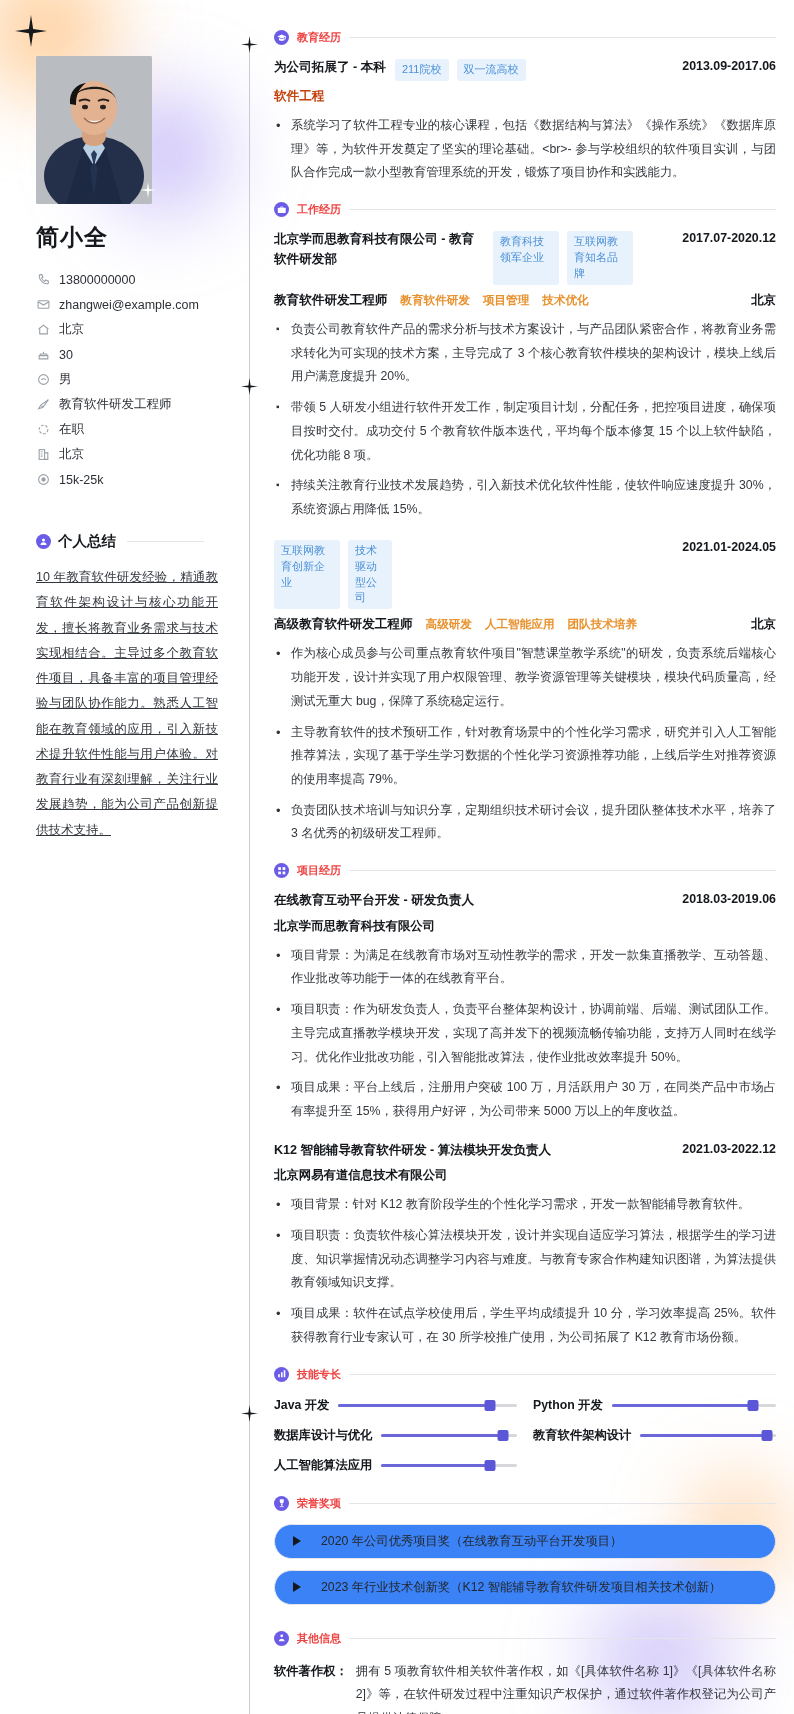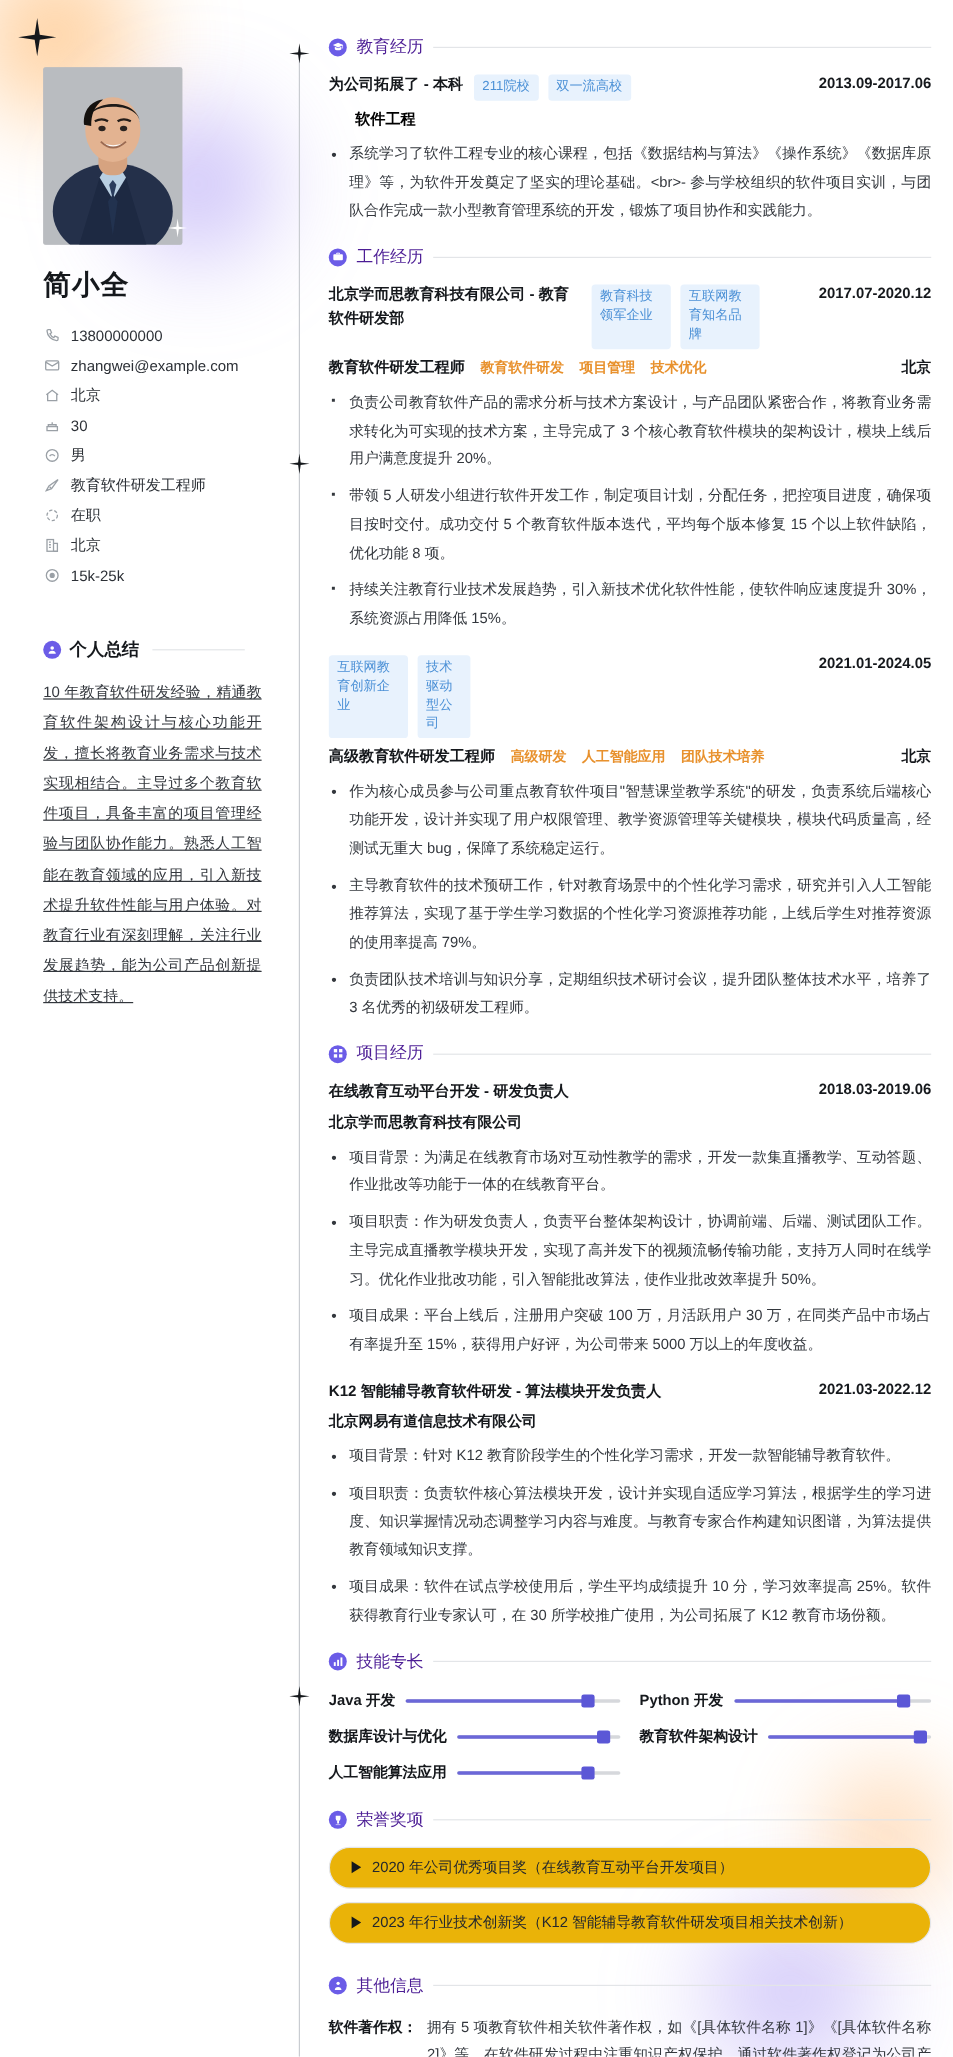--- a/index.html
+++ b/index.html
@@ -58,60 +58,60 @@
   .tl-mark { position:absolute; left:15px; width:17px; height:17px; }
 
   
   .main { flex:1 1 auto; position:relative; z-index:2; padding:30px 18px 0 0; }
 
   .msec { margin-bottom:4px; }
   .msec-head { display:flex; align-items:center; gap:8px; margin:0 0 13px 0; }
   .msec-head .dot { width:15px; height:15px; border-radius:50%; background:#6b5ce7;
       display:flex; align-items:center; justify-content:center; flex:0 0 15px; }
   .msec-head .dot svg { width:9.5px; height:9.5px; fill:#fff; }
-  .msec-head .t { font-size:14px; font-weight:400; color:#4c1d95; white-space:nowrap; }
+  .msec-head .t { font-size:11px; font-weight:700; color:#ef4444; white-space:nowrap; }
   .msec-head .rule { flex:1 1 auto; height:1px; background:#e3e5e8; }
 
   .entry { margin-bottom:17px; }
   .erow { display:flex; align-items:flex-start; gap:9px; }
   .etitle { font-size:12.6px; font-weight:700; color:#15181c; line-height:1.55; max-width:210px; }
   .etitle.wide { max-width:330px; }
   .etags { display:flex; gap:8px; flex:0 1 auto; padding-top:1px;justify-content:center; }
   .tag-blue {
     background:#e8f2fd; color:#4b90d6; font-size:11px; line-height:1.45;
     padding:3px 7px; border-radius:3px; max-width:66px; font-weight:400;
   }
   .edate { margin-left:auto; font-size:12.4px; font-weight:700; color:#15181c; white-space:nowrap; padding-top:1px; }
   .eloc { font-size:12.4px; font-weight:700; color:#15181c; white-space:nowrap; margin-left:auto; }
 
   .erow2 { display:flex; align-items:center; gap:13px; margin-top:7px; }
   .erole { font-size:12.6px; font-weight:700; color:#15181c; white-space:nowrap; }
   .tag-orange { color:#e8912d; font-size:11.6px; font-weight:700; white-space:nowrap; }
-  .emajor { font-size:12.6px; font-weight:700; color:#000000; margin-top:7px;margin-left:22px; }
+  .emajor { font-size:12.6px; font-weight:700; color:#c2410c; margin-top:7px; }
   .ecompany { font-size:12.4px; font-weight:700; color:#15181c; margin-top:7px; }
 
   ul.bullets { list-style:none; margin:9px 0 0 0; }
   ul.bullets li { position:relative; padding-left:17px; font-size:12.3px; line-height:1.93;
       color:#33373d; margin-bottom:7px; text-align:justify; }
   ul.bullets li::before { content:"•"; position:absolute; left:2px; top:-1px; color:#33373d; font-size:13px; }
   ul.bullets.sq li::before { content:"▪"; font-size:10px; top:1px; }
 
   
   .skills-grid { display:grid; grid-template-columns:1fr 1fr; gap:13px 16px; margin-top:15px; margin-bottom:6px;}
   .skill { display:flex; align-items:center; gap:9px; }
   .skill .nm { font-size:12.3px; font-weight:700; color:#15181c; white-space:nowrap; }
   .skill .track { position:relative; flex:1 1 auto; height:3px; background:#d6d8dc; border-radius:2px; min-width:60px; }
   .skill .fill { position:absolute; left:0; top:0; height:3px; background:#6b67d8; border-radius:2px; }
   .skill .knob { position:absolute; top:-4px; width:11px; height:11px; background:#5b57d6; border-radius:2px; transform:translateX(-50%); }
 
   
   .award {
-    border:1px solid #e4e6ea; border-radius:999px; background:#eab308;
+    border:1px solid #e4e6ea; border-radius:999px; background:#3b82f6;
     padding:8px 18px; font-size:12.3px; color:#23272d; margin-top:11px;
-    display:flex; align-items:center; gap:9px; white-space:nowrap; overflow:hidden;
+    display:flex; align-items:center; gap:20px; white-space:nowrap; overflow:hidden;
   }
   .award .tri { width:0;height:0;border-left:8px solid #15181c;border-top:5px solid transparent;border-bottom:5px solid transparent;flex:0 0 8px;}
 
   
   .otherinfo { display:flex; gap:8px; margin-top:14px; }
   .otherinfo .k { font-size:12.3px; font-weight:700; color:#15181c; white-space:nowrap; line-height:1.93; }
   .otherinfo .v { font-size:12.3px; line-height:1.93; color:#33373d; text-align:justify; }
 </style>
 </head>
 <body>

